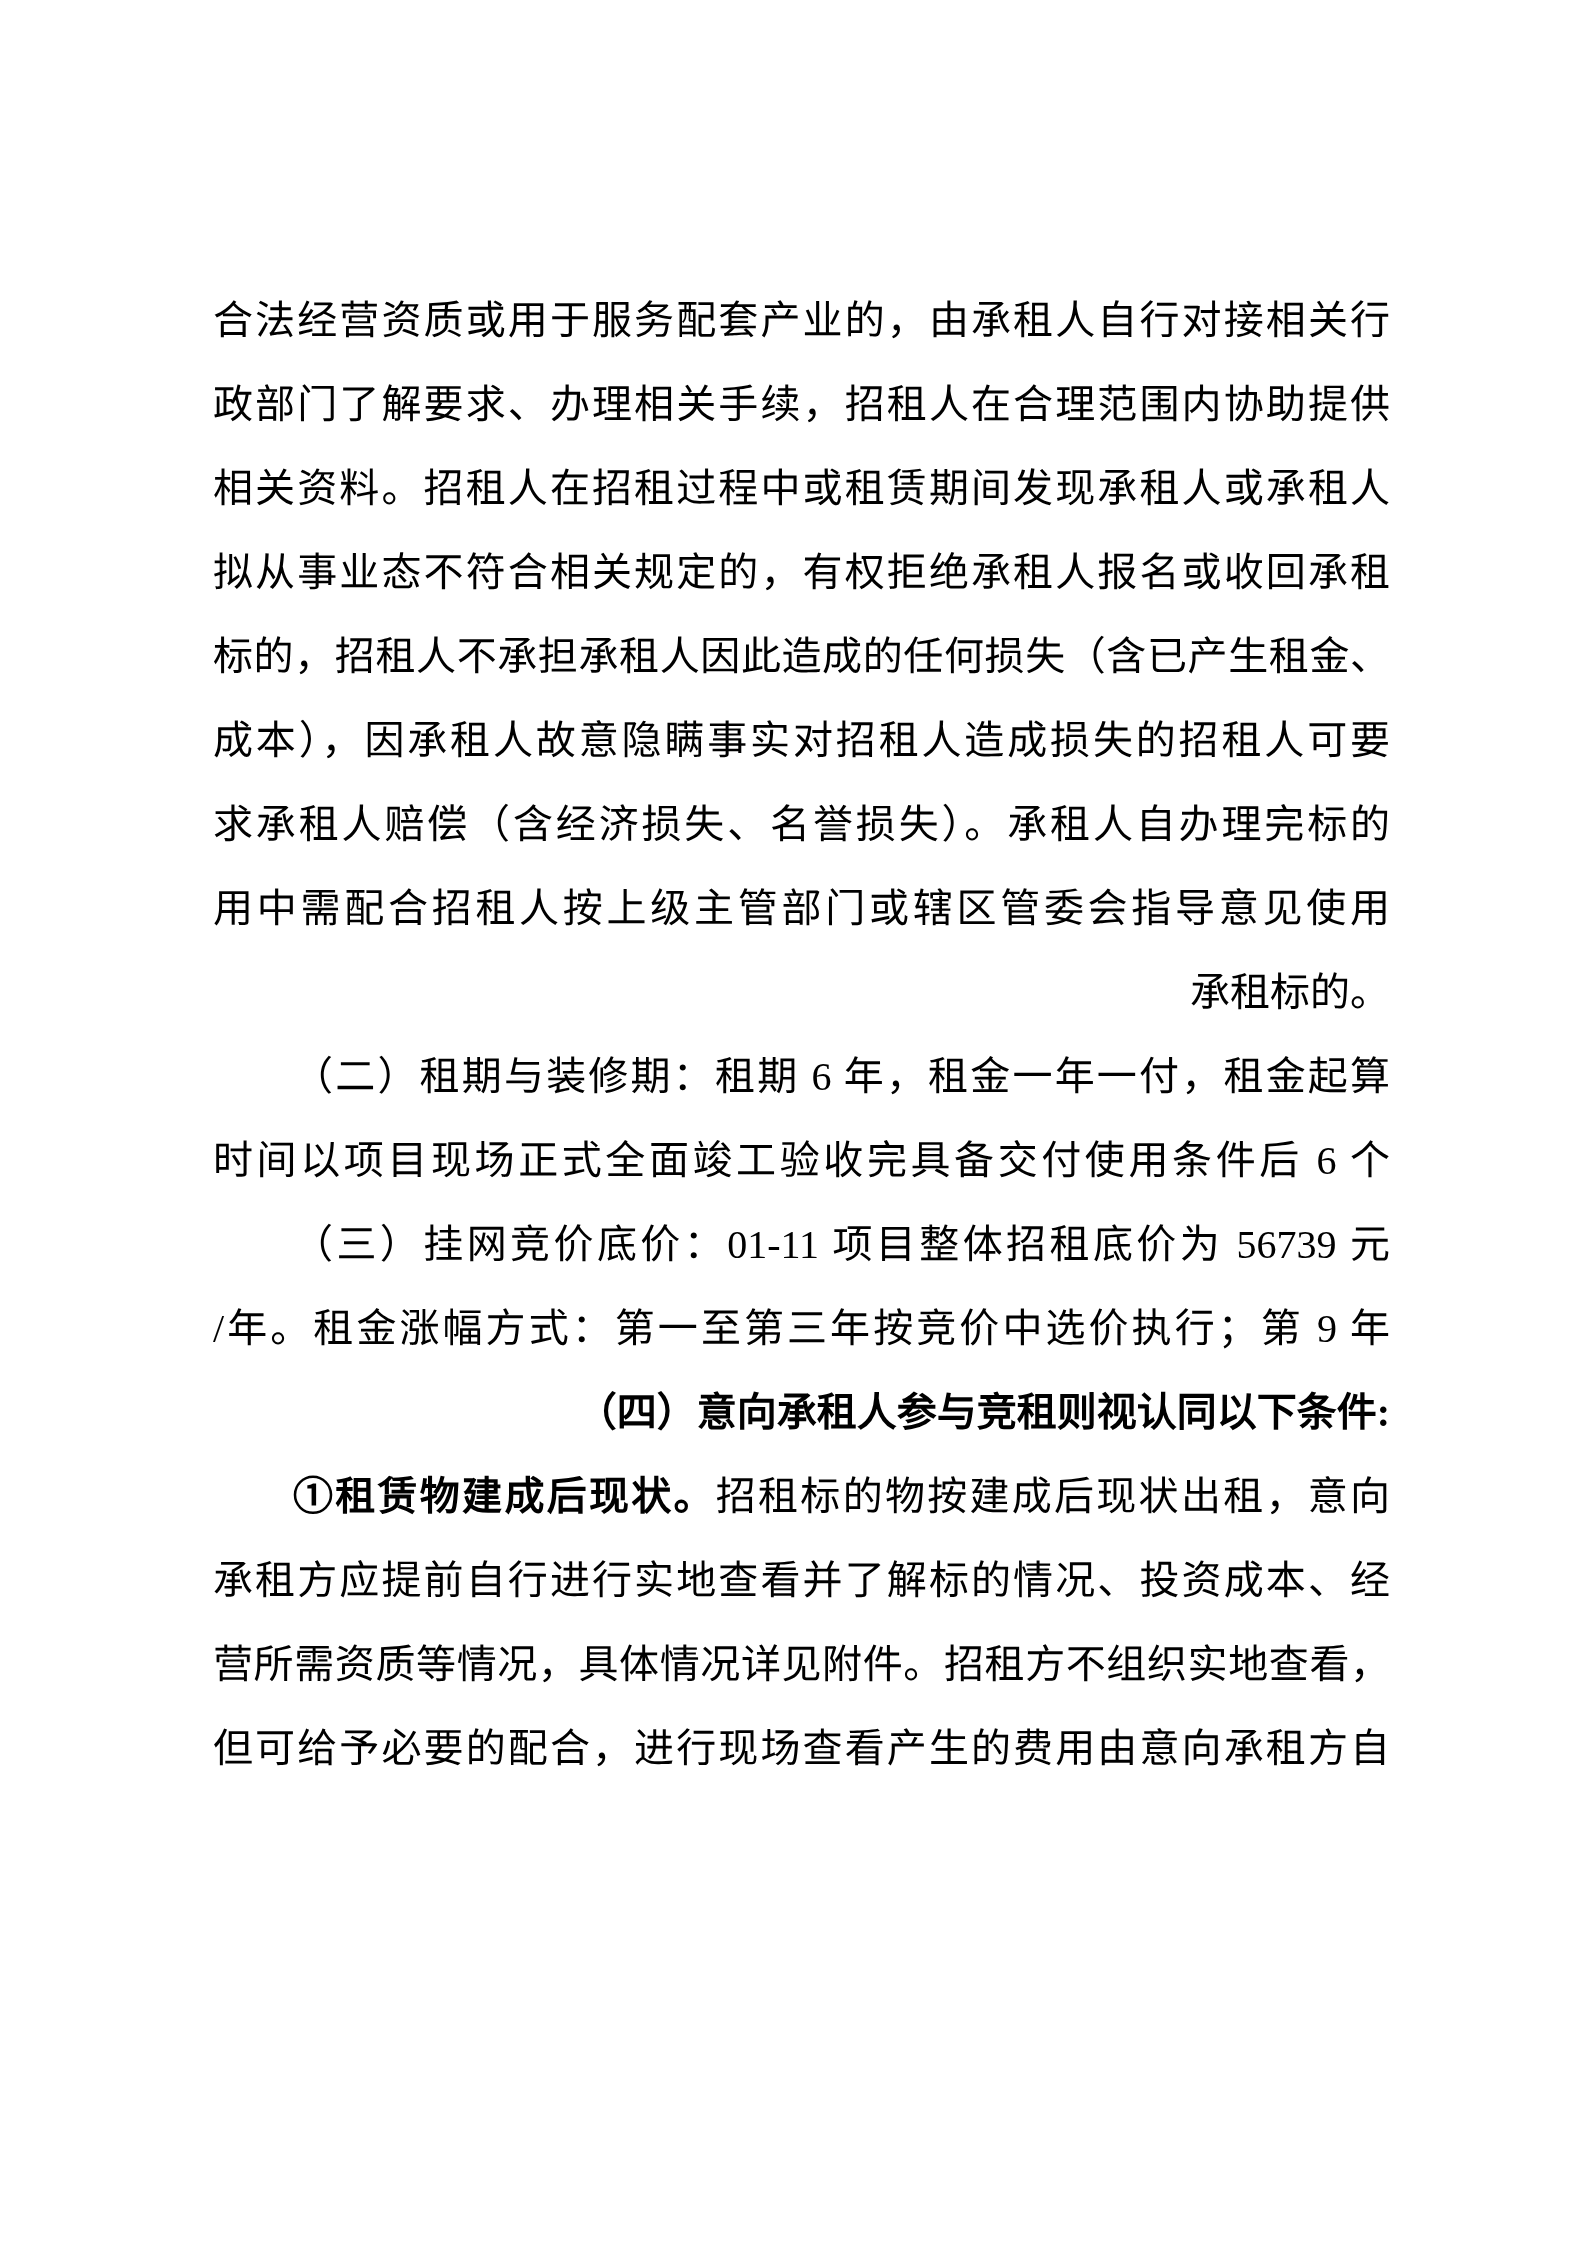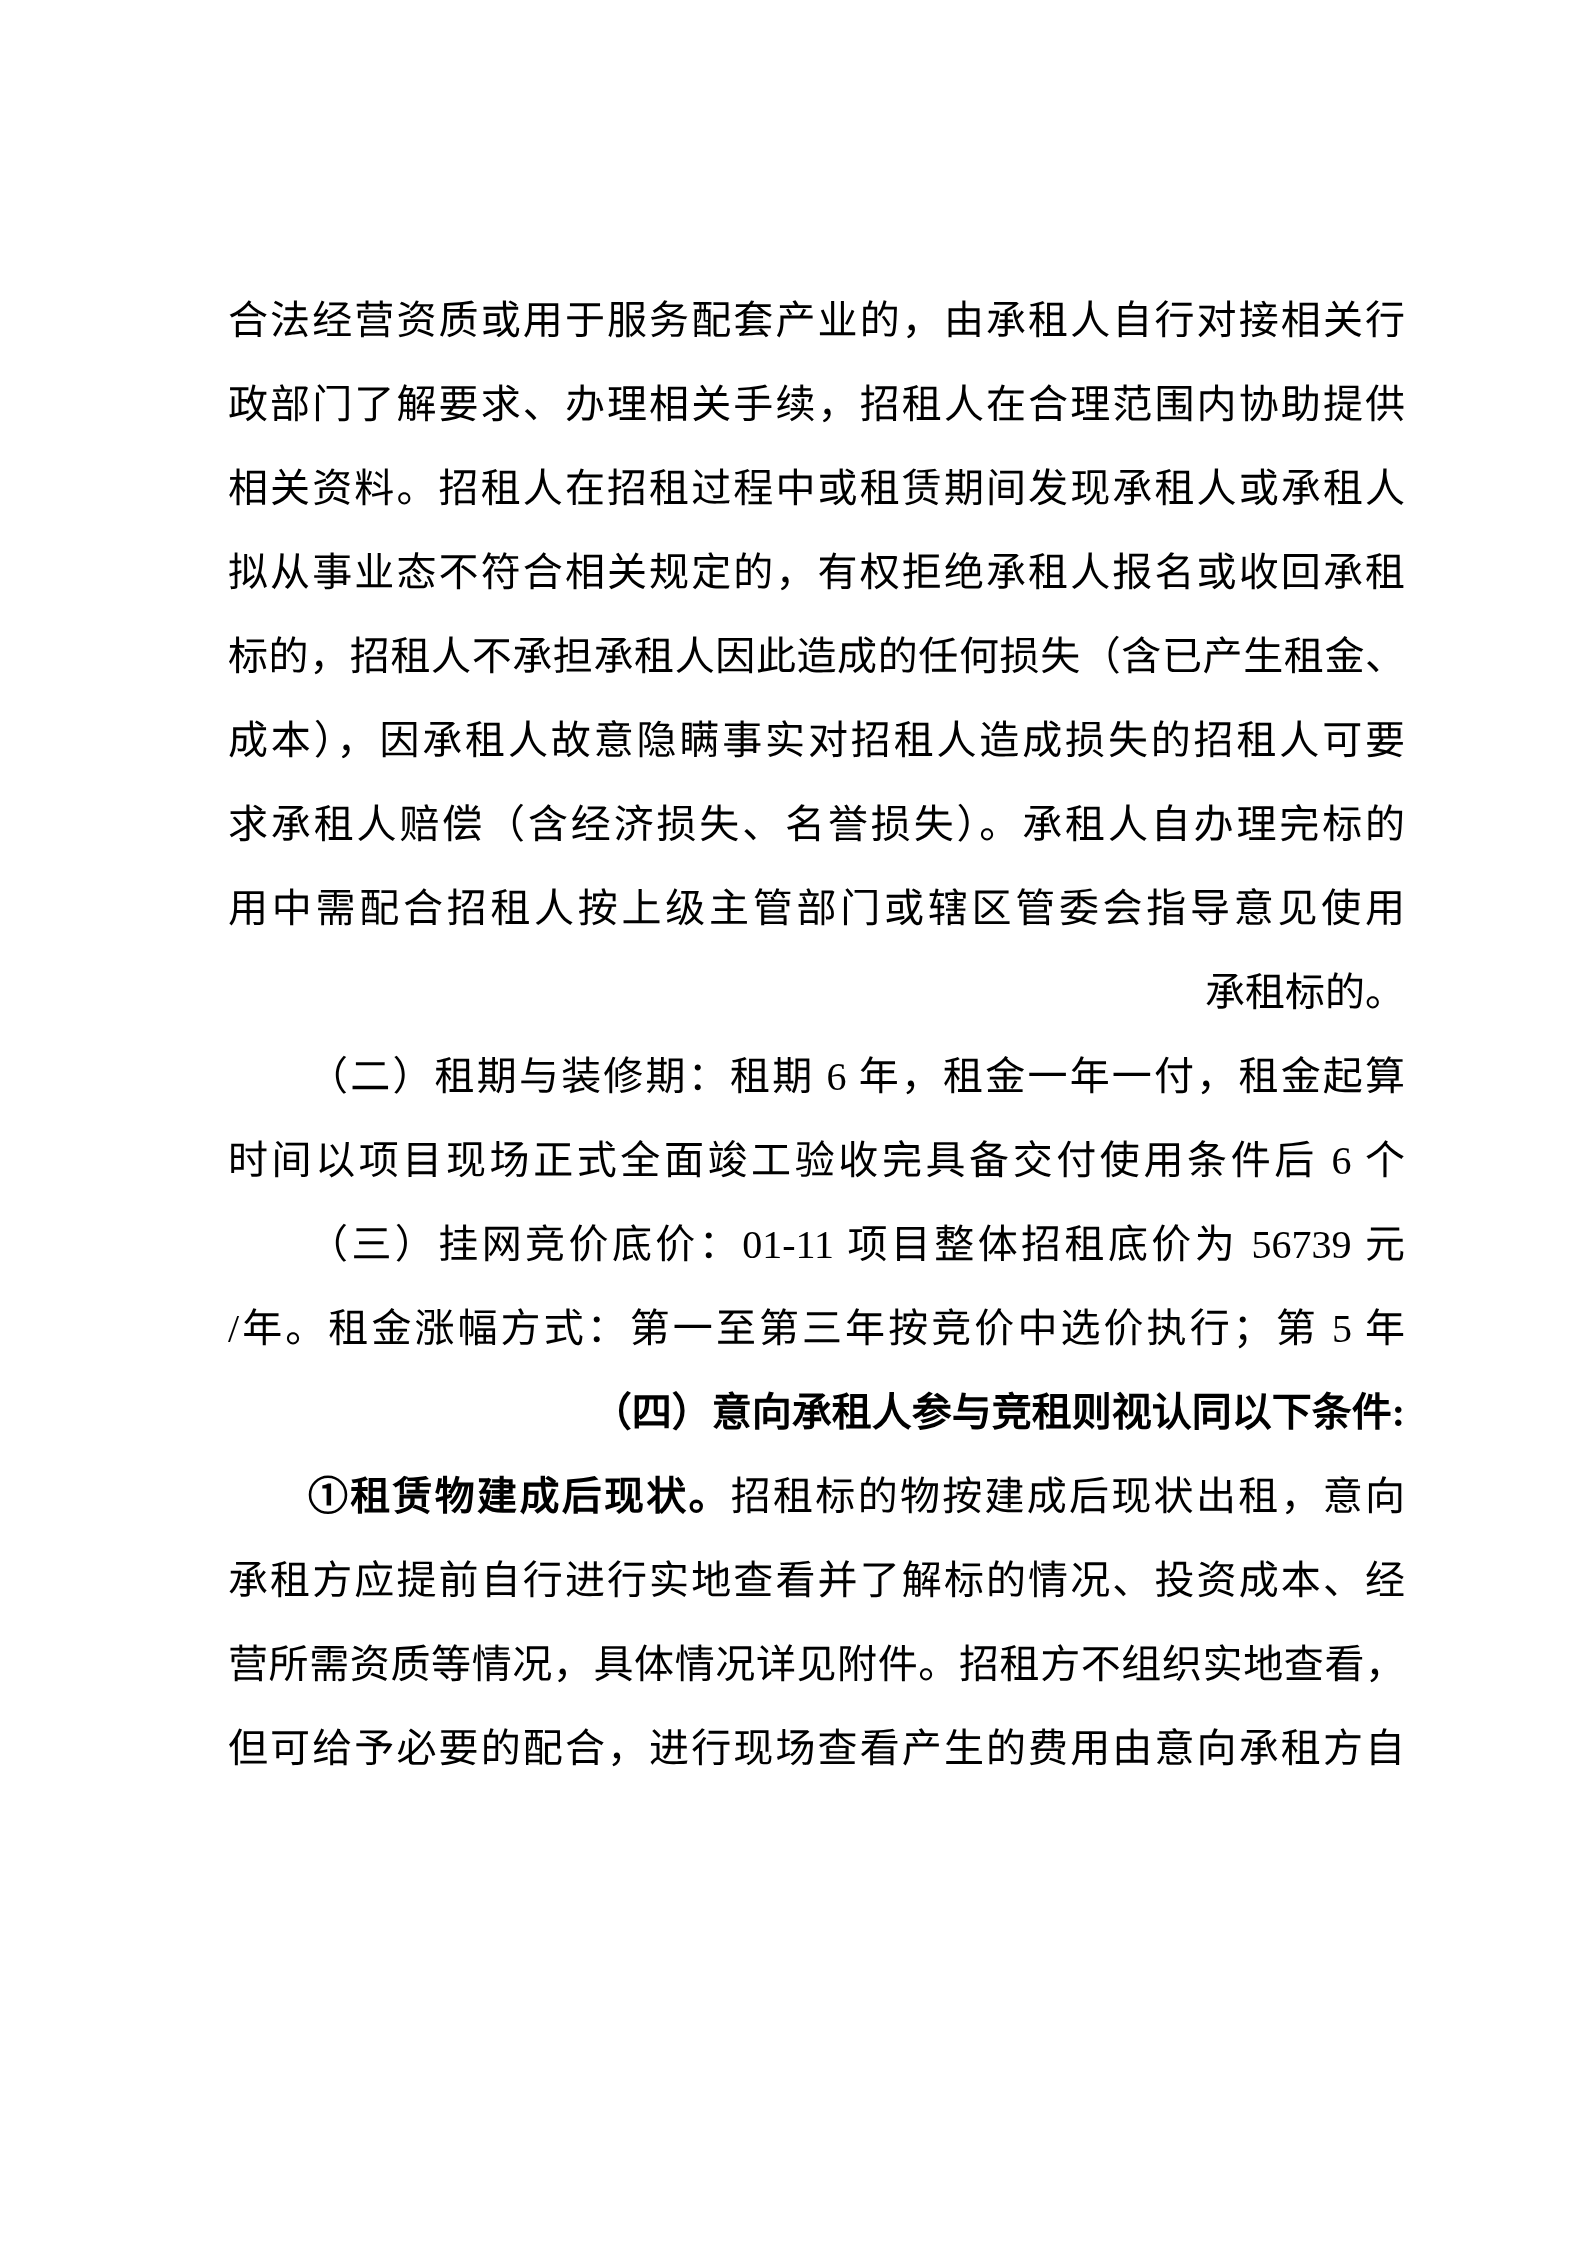--- a/index.html
+++ b/index.html
@@ -11,21 +11,21 @@
     position: relative;
     width: 1587px;
     height: 2245px;
     background: #ffffff;
     overflow: hidden;
     font-family: "Liberation Serif", "DejaVu Serif", serif;
     color: #000000;
   }
   .text-block {
     position: absolute;
-    left: 228px;
+    left: 213px;
     top: 279px;
     width: 1177px;
   }
   .line {
     height: 84px;
     line-height: 84px;
     font-size: 40px;
     white-space: nowrap;
     text-align: right;
   }
@@ -52,20 +52,20 @@
       <div class="line fill"><span class="seg">相关资料。招租人在招租过程中或租赁期间发现承租人或承租人</span></div>
       <div class="line fill"><span class="seg">拟从事业态不符合相关规定的，有权拒绝承租人报名或收回承租</span></div>
       <div class="line fill"><span class="seg">标的，招租人不承担承租人因此造成的任何损失（含已产生租金、</span></div>
       <div class="line fill"><span class="seg">成本），因承租人故意隐瞒事实对招租人造成损失的招租人可要</span></div>
       <div class="line fill"><span class="seg">求承租人赔偿（含经济损失、名誉损失）。承租人自办理完标的</span></div>
       <div class="line fill"><span class="seg">用中需配合招租人按上级主管部门或辖区管委会指导意见使用</span></div>
       <div class="line"><span class="seg">承租标的。</span></div>
       <div class="line fill indent"><span class="seg">（二）租期与装修期：</span><span class="seg">租期 6 年，租金一年一付，租金起算</span></div>
       <div class="line fill"><span class="seg">时间以项目现场正式全面竣工验收完具备交付使用条件后 6 个</span></div>
       <div class="line fill indent"><span class="seg">（三）挂网竞价底价：</span><span class="seg">01-11 项目整体招租底价为 56739 元</span></div>
-      <div class="line fill"><span class="seg">/年。租金涨幅方式：第一至第三年按竞价中选价执行；第 5 年</span></div>
+      <div class="line fill"><span class="seg">/年。租金涨幅方式：第一至第三年按竞价中选价执行；第 9 年</span></div>
       <div class="line indent"><span class="seg bold">（四）意向承租人参与竞租则视认同以下条件:</span></div>
       <div class="line fill indent"><span class="seg bold">①租赁物建成后现状。</span><span class="seg">招租标的物按建成后现状出租，意向</span></div>
       <div class="line fill"><span class="seg">承租方应提前自行进行实地查看并了解标的情况、投资成本、经</span></div>
       <div class="line fill"><span class="seg">营所需资质等情况，具体情况详见附件。招租方不组织实地查看，</span></div>
       <div class="line fill"><span class="seg">但可给予必要的配合，进行现场查看产生的费用由意向承租方自</span></div>
     </div>
 </div>
 
 </body></html>

